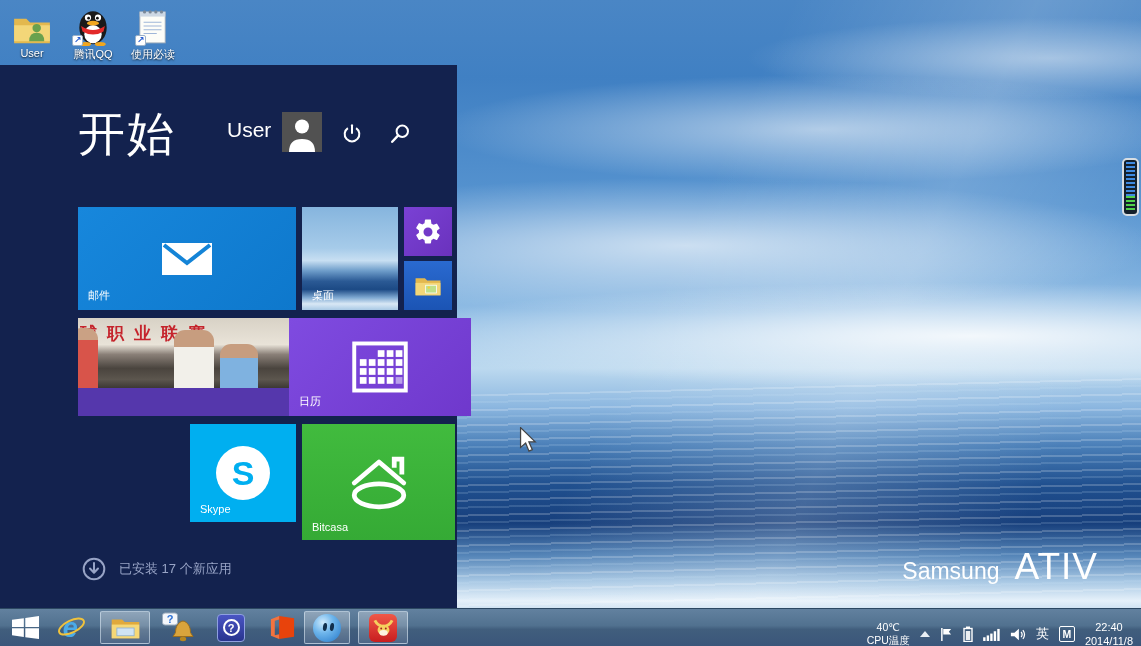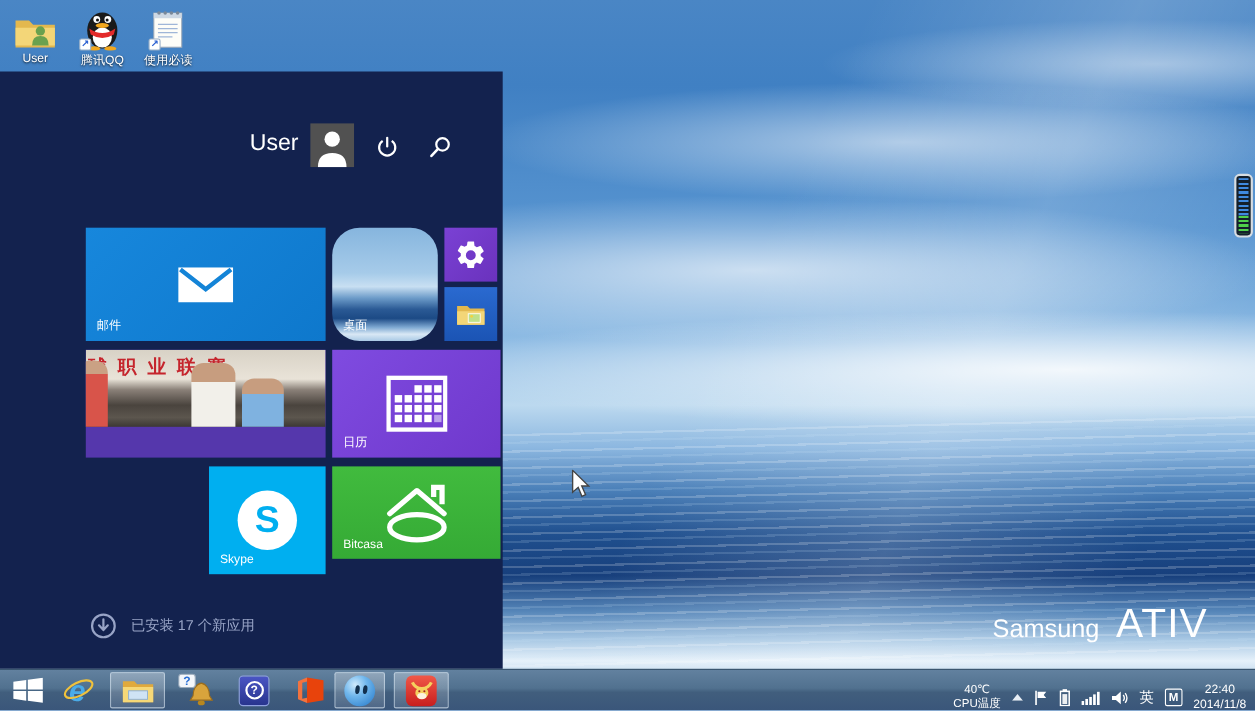--- a/index.html
+++ b/index.html
@@ -52,28 +52,28 @@
   .user-name { position:absolute; left:227px; top:53px; font-size:21px; cursor:pointer; }
   .avatar { position:absolute; left:282px; top:47px; width:40px; height:40px; cursor:pointer; }
   .hdr-btn { position:absolute; top:55px; width:28px; height:28px; background:none; border:none;
     display:flex; align-items:center; justify-content:center; cursor:pointer; }
 
   .tile { position:absolute; overflow:hidden; cursor:pointer; color:#fff; }
   .tile .lbl { position:absolute; left:10px; bottom:7px; font-size:11px; z-index:2; }
   .tile .cicon { position:absolute; inset:0; display:flex; align-items:center; justify-content:center; }
   .t-mail { left:78px; top:142px; width:218px; height:103px; background:linear-gradient(135deg,#1787dc,#0e78cc); }
   .t-desktop { left:302px; top:142px; width:96px; height:103px;
-    background:linear-gradient(to bottom,#86b5de 0%,#a6cbe9 40%,#c8dff2 52%,#6d9cc9 62%,#2b5a95 72%,#1c4a85 80%,#7fa9d2 88%,#d9e8f5 94%,#a9c9e5 100%);border-radius:25px; }
+    background:linear-gradient(to bottom,#86b5de 0%,#a6cbe9 40%,#c8dff2 52%,#6d9cc9 62%,#2b5a95 72%,#1c4a85 80%,#7fa9d2 88%,#d9e8f5 94%,#a9c9e5 100%); }
   .t-settings { left:404px; top:142px; width:48px; height:49px; background:linear-gradient(135deg,#7a41d4,#6a32bd); }
   .t-explorer { left:404px; top:196px; width:48px; height:49px; background:linear-gradient(to bottom,#2a6ad0,#1b54b4); }
   .t-sports { left:78px; top:253px; width:218px; height:98px; background:#5537ac; }
-  .t-calendar { left:302px; top:253px; width:153px; height:98px; background:linear-gradient(135deg,#7f4be0,#6f38cc); }
+  .t-calendar { left:289px; top:253px; width:182px; height:98px; background:linear-gradient(135deg,#7f4be0,#6f38cc); }
   .t-people { left:78px; top:359px; width:107px; height:98px; background:#cd4522; }
   .t-skype { left:190px; top:359px; width:106px; height:98px; background:#00aff0; }
-  .t-bitcasa { left:302px; top:359px; width:153px; height:84px; background:linear-gradient(to bottom,#41bb3e,#35aa35); }
+  .t-bitcasa { left:302px; top:359px; width:153px; height:116px; background:linear-gradient(to bottom,#41bb3e,#35aa35); }
 
   .photo { position:absolute; left:0; top:0; right:0; height:70px;
     background:linear-gradient(to bottom,#d8d2c6 0%,#e9e3d8 38%,#8a8078 52%,#4a443e 72%,#5c564e 88%,#3c3834 100%); }
   .banner-text { position:absolute; left:2px; top:4px; font-size:17px; font-weight:bold; color:#c5242c;
     letter-spacing:10px; white-space:nowrap; overflow:hidden; width:216px; }
   .player { position:absolute; border-radius:11px 11px 0 0; }
   .pl0 { left:-8px; top:10px; width:28px; height:60px; background:linear-gradient(to bottom,#caa184 0 20%,#d8544a 20% 100%); }
   .pl1 { left:96px; top:12px; width:40px; height:58px; background:linear-gradient(to bottom,#c79d7f 0 30%,#f2f0ea 30% 100%); }
   .pl2 { left:142px; top:26px; width:38px; height:44px; background:linear-gradient(to bottom,#c79d7f 0 32%,#7fb2e0 32% 100%); }
   .caption { position:absolute; left:0; bottom:0; right:0; height:28px; background:#5537ac;
@@ -174,20 +174,21 @@
     <div class="lbl">使用必读</div>
   </div>
 
   <div class="gauge">
     <div class="gb"></div>
     <div class="gg"></div>
   </div>
 
   <div class="start-panel">
 
+    <div class="start-title">开始</div>
 
     <div class="user-name">User</div>
     <div class="avatar">
       <svg viewBox="0 0 40 40" width="40" height="40">
         <rect width="40" height="40" fill="#515151"></rect>
         <circle cx="20" cy="14.5" r="7" fill="#fff"></circle>
         <path d="M7 40 q0-13 13-13 q13 0 13 13z" fill="#fff"></path>
       </svg>
     </div>
 

